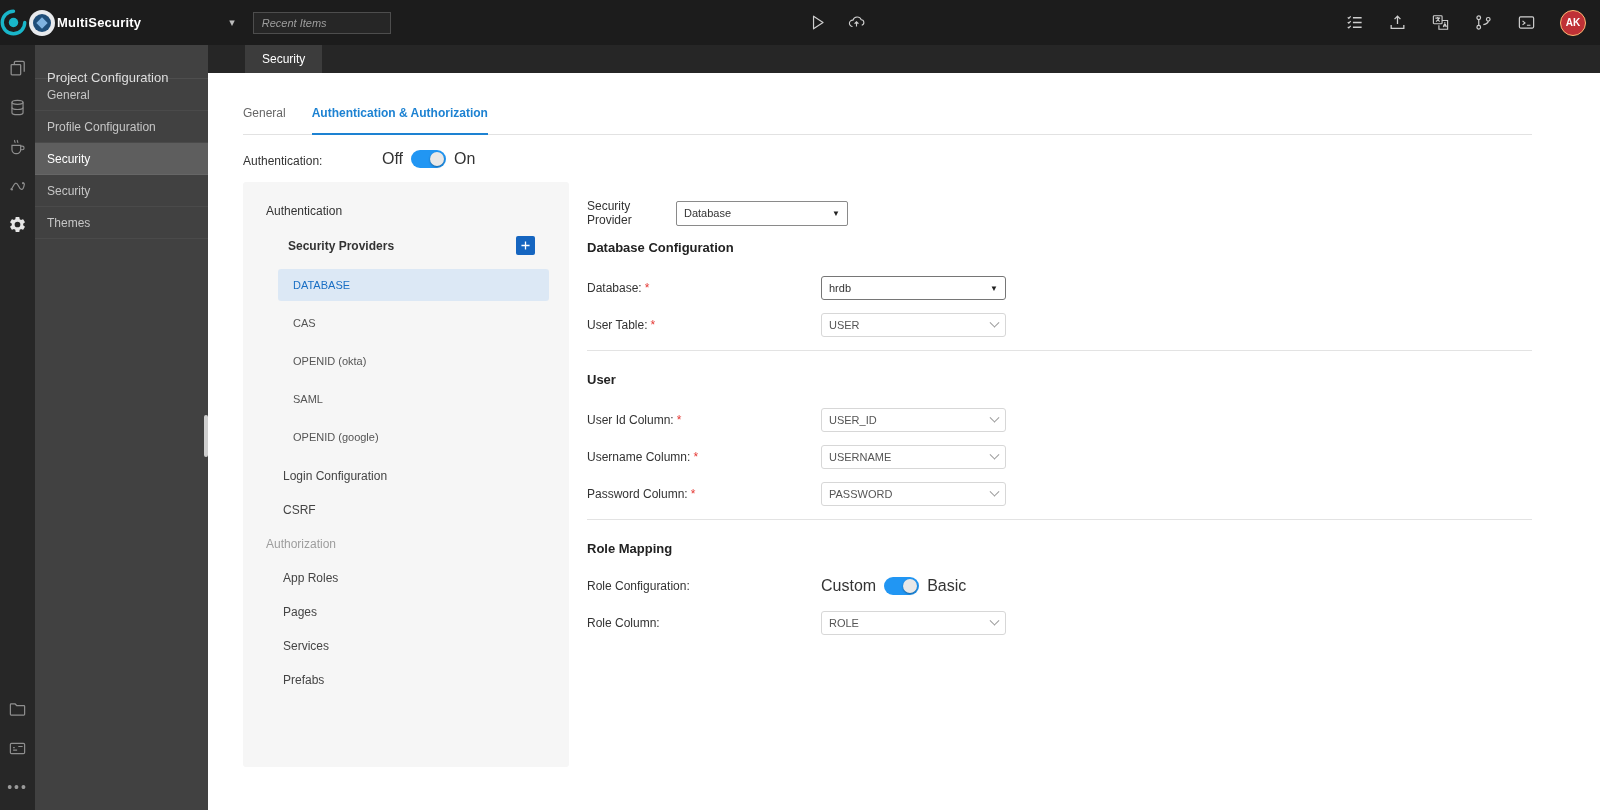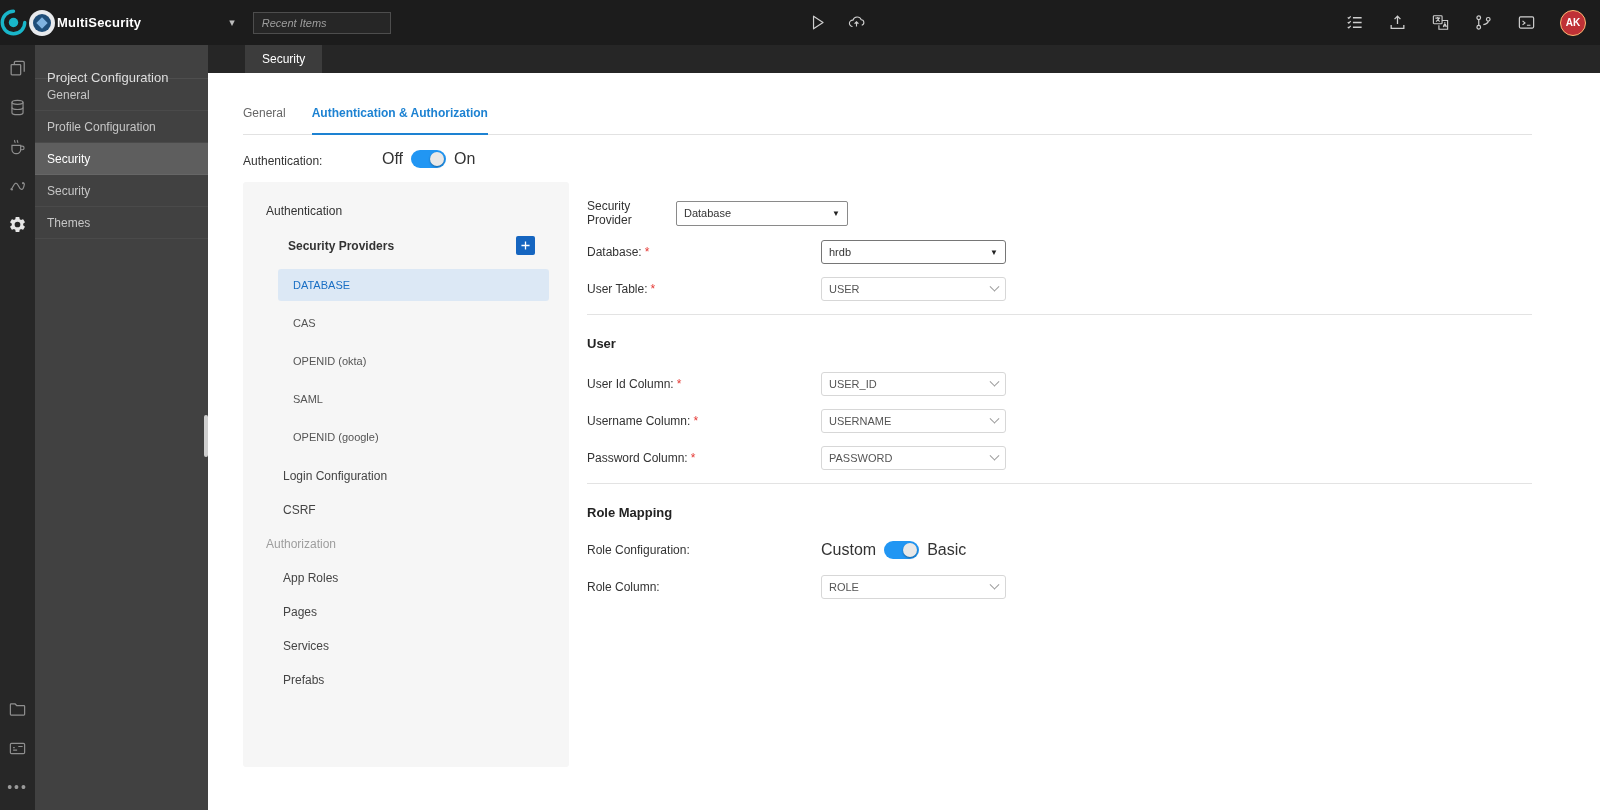--- a/index.html
+++ b/index.html
@@ -282,20 +282,21 @@
         <div class="form-panel">
 
           <div class="form-row sp-row">
             <div class="form-label"><span>Security Provider</span></div>
             <div class="select native">
               <span class="val">Database</span>
               <span class="caret-black">▼</span>
             </div>
           </div>
 
+          <div class="section-title">Database Configuration</div>
 
           <div class="form-row">
             <div class="form-label"><span>Database:</span><span class="req">*</span></div>
             <div class="select native2">
               <span class="val">hrdb</span>
               <span class="caret-black">▼</span>
             </div>
           </div>
 
           <div class="form-row">

